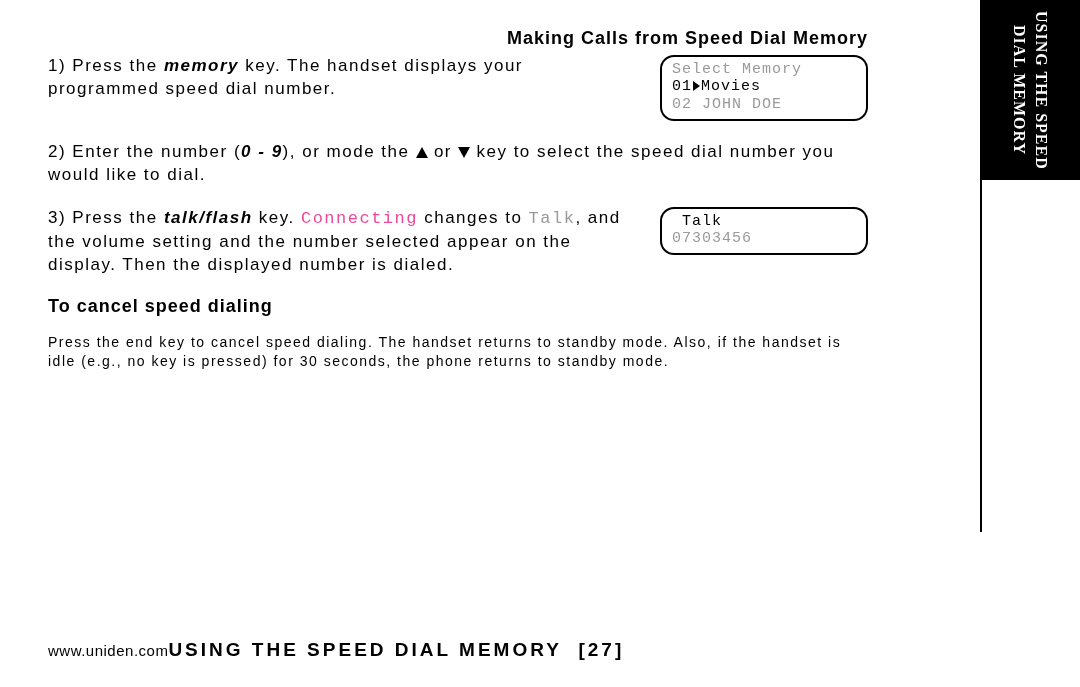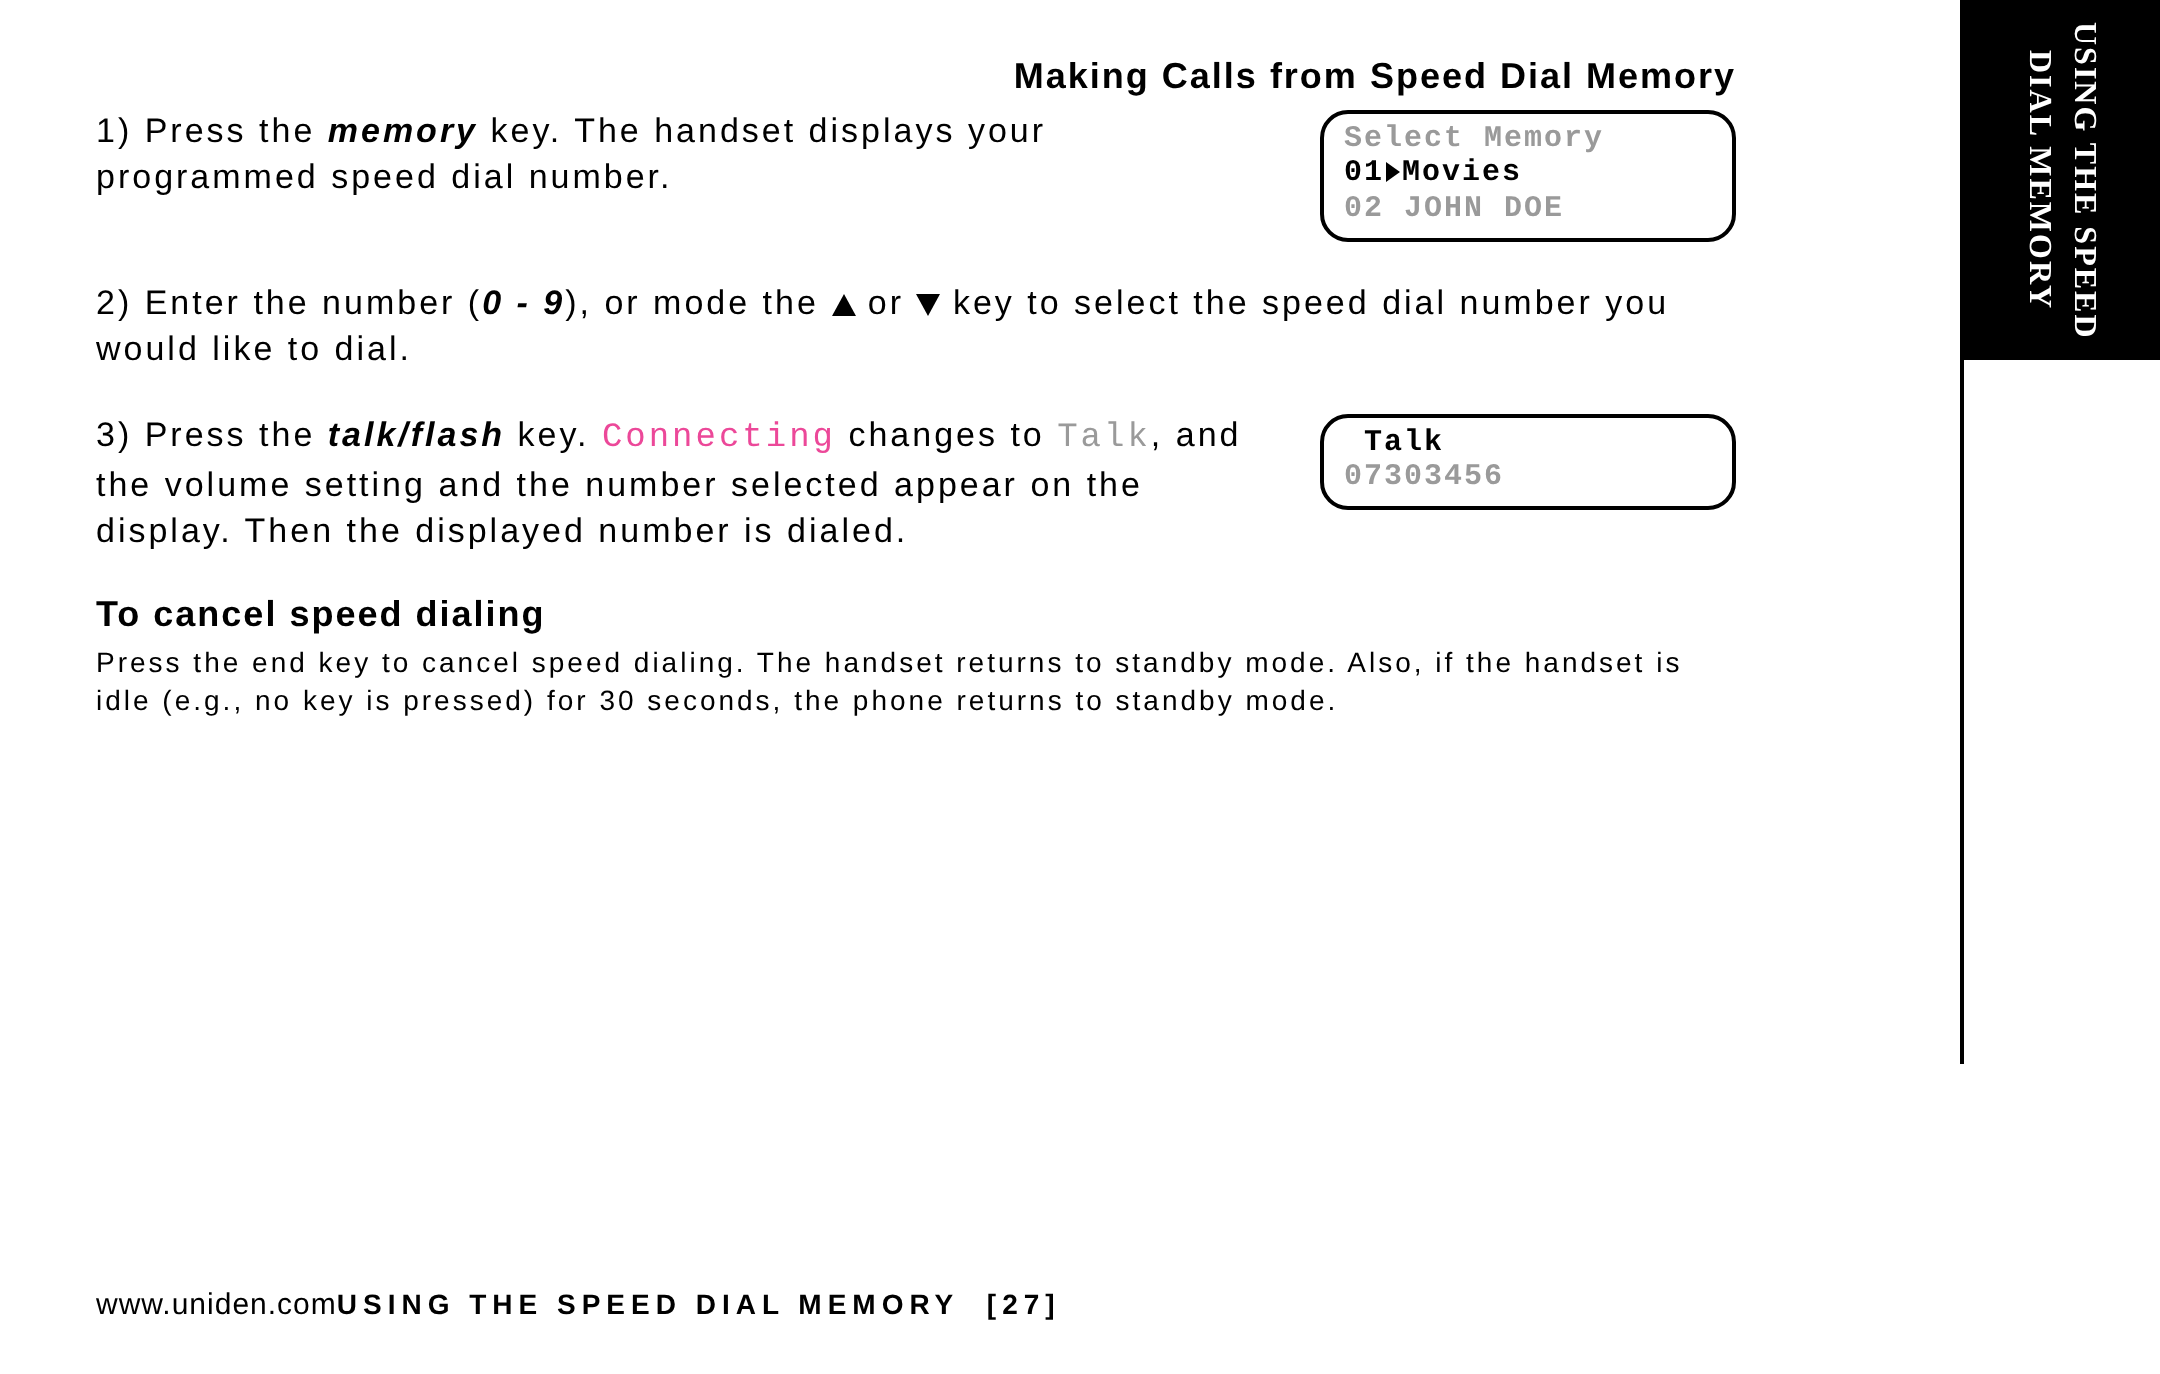--- a/index.html
+++ b/index.html
@@ -54,53 +54,52 @@
     width: 208px;
     flex: 0 0 208px;
     border: 2px solid #000;
     border-radius: 14px;
     padding: 4px 10px 6px 10px;
     font-family: 'Courier New', Courier, monospace;
     font-size: 15px;
     line-height: 1.15;
     letter-spacing: 1px;
     white-space: pre;
-    font-weight: bold;
   }
   .lcd .dim { color: #9a9a9a; }
   .tri { display: inline-block; width: 0; height: 0; vertical-align: -1px; }
   .tri-up { border-left: 6px solid transparent; border-right: 6px solid transparent; border-bottom: 11px solid #000; }
   .tri-down { border-left: 6px solid transparent; border-right: 6px solid transparent; border-top: 11px solid #000; }
   .cursor {
     display: inline-block;
     width: 0; height: 0;
     border-top: 5px solid transparent;
     border-bottom: 5px solid transparent;
     border-left: 7px solid #000;
     vertical-align: -1px;
     margin: 0 1px;
   }
   .sub-head {
     font-weight: bold;
     font-size: 18px;
     letter-spacing: 1px;
     margin-top: 6px;
-    margin-bottom: 4px;
+    margin-bottom: 16px;
   }
   .para { font-size: 14px; letter-spacing: 1.5px; line-height: 1.35; max-width: 820px; }
   .footer {
     position: absolute;
     bottom: 26px;
     left: 48px;
     right: 42px;
     display: flex;
     align-items: baseline;
     font-size: 15px;
   }
-  .footer-right { font-weight: bold; letter-spacing: 3px; font-size: 14px; }
+  .footer-right { font-weight: bold; letter-spacing: 3px; font-size: 19px; }
   .footer-left { letter-spacing: 0.5px; }
 </style>
 </head>
 <body>
 
 <div class="page">
 
   <div class="side-tab">
     <div class="side-tab-top">
       <div class="side-tab-text">

